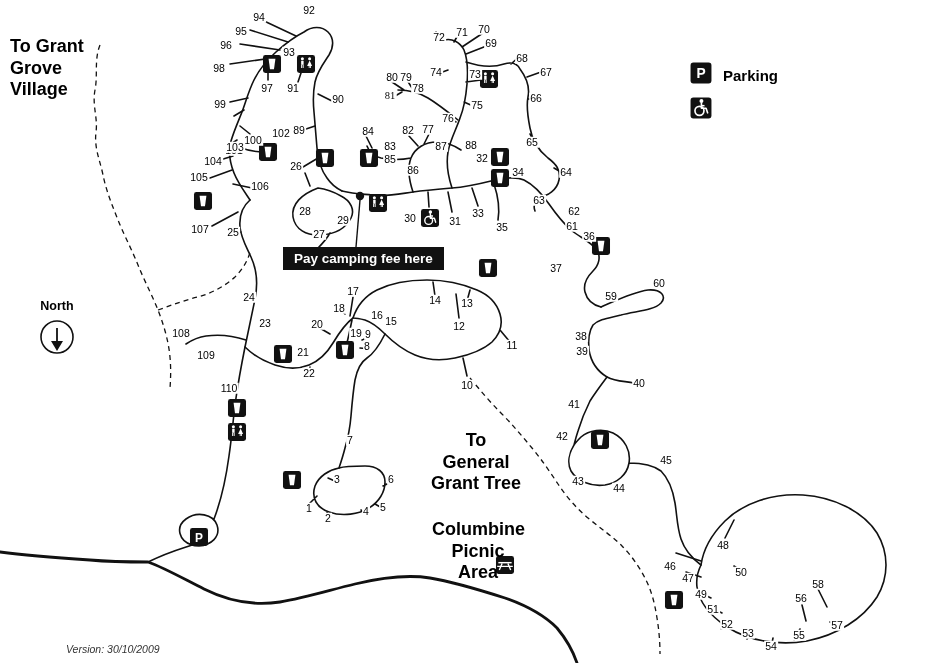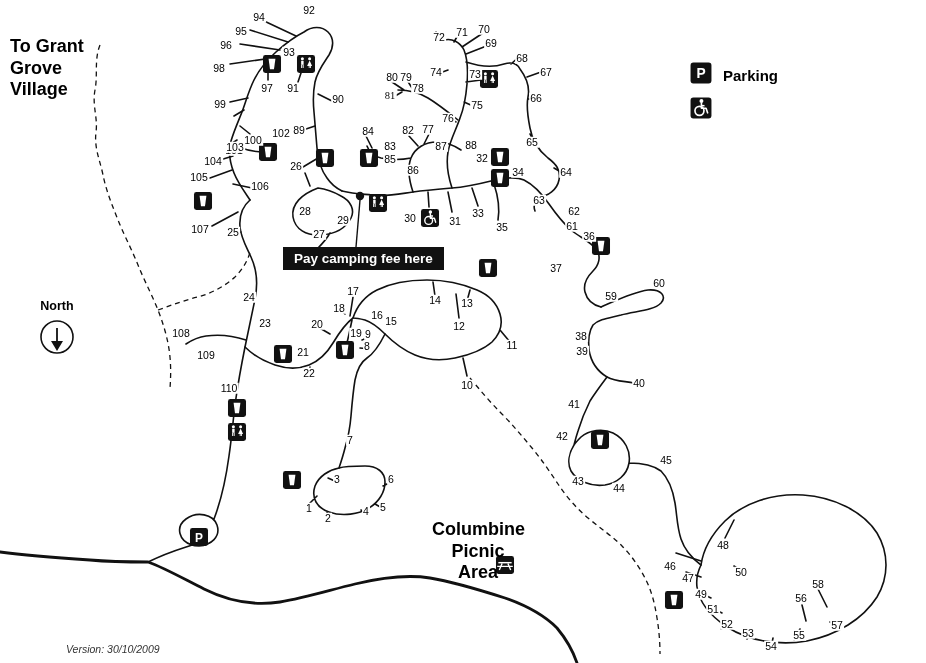--- a/index.html
+++ b/index.html
@@ -301,20 +301,21 @@
       <div class="site" style="left: 260px; top: 186px;">106</div>
       <div class="site" style="left: 200px; top: 229px;">107</div>
       <div class="site" style="left: 181px; top: 333px;">108</div>
       <div class="site" style="left: 206px; top: 355px;">109</div>
       <div class="site" style="left: 229px; top: 366px; margin-top: 22px;">110</div>
     </div>
 
   <div class="map-label" style="left:10px;top:36px;width:92px;">To Grant Grove Village</div>
   <div class="north-label">North</div>
   <div class="fee-banner">Pay camping fee here</div>
+  <div class="map-label centered" style="left:476px;top:430px;width:92px;">To General Grant Tree</div>
   <div class="map-label centered" style="left:478px;top:519px;width:92px;">Columbine Picnic Area</div>
   <div class="version">Version: 30/10/2009</div>
 
   <div class="legend">
       <div class="legend-row">
         <span><svg width="22" height="22" viewBox="0 0 20 20">
             <rect x="0.5" y="0.5" width="19" height="19" rx="2.6" fill="#111111"></rect>
             <text x="10" y="14.8" text-anchor="middle" font-family="Liberation Sans, sans-serif" font-size="12.5" font-weight="bold" fill="#fff">P</text>
           </svg></span>
         <span class="lbl">Parking</span>

